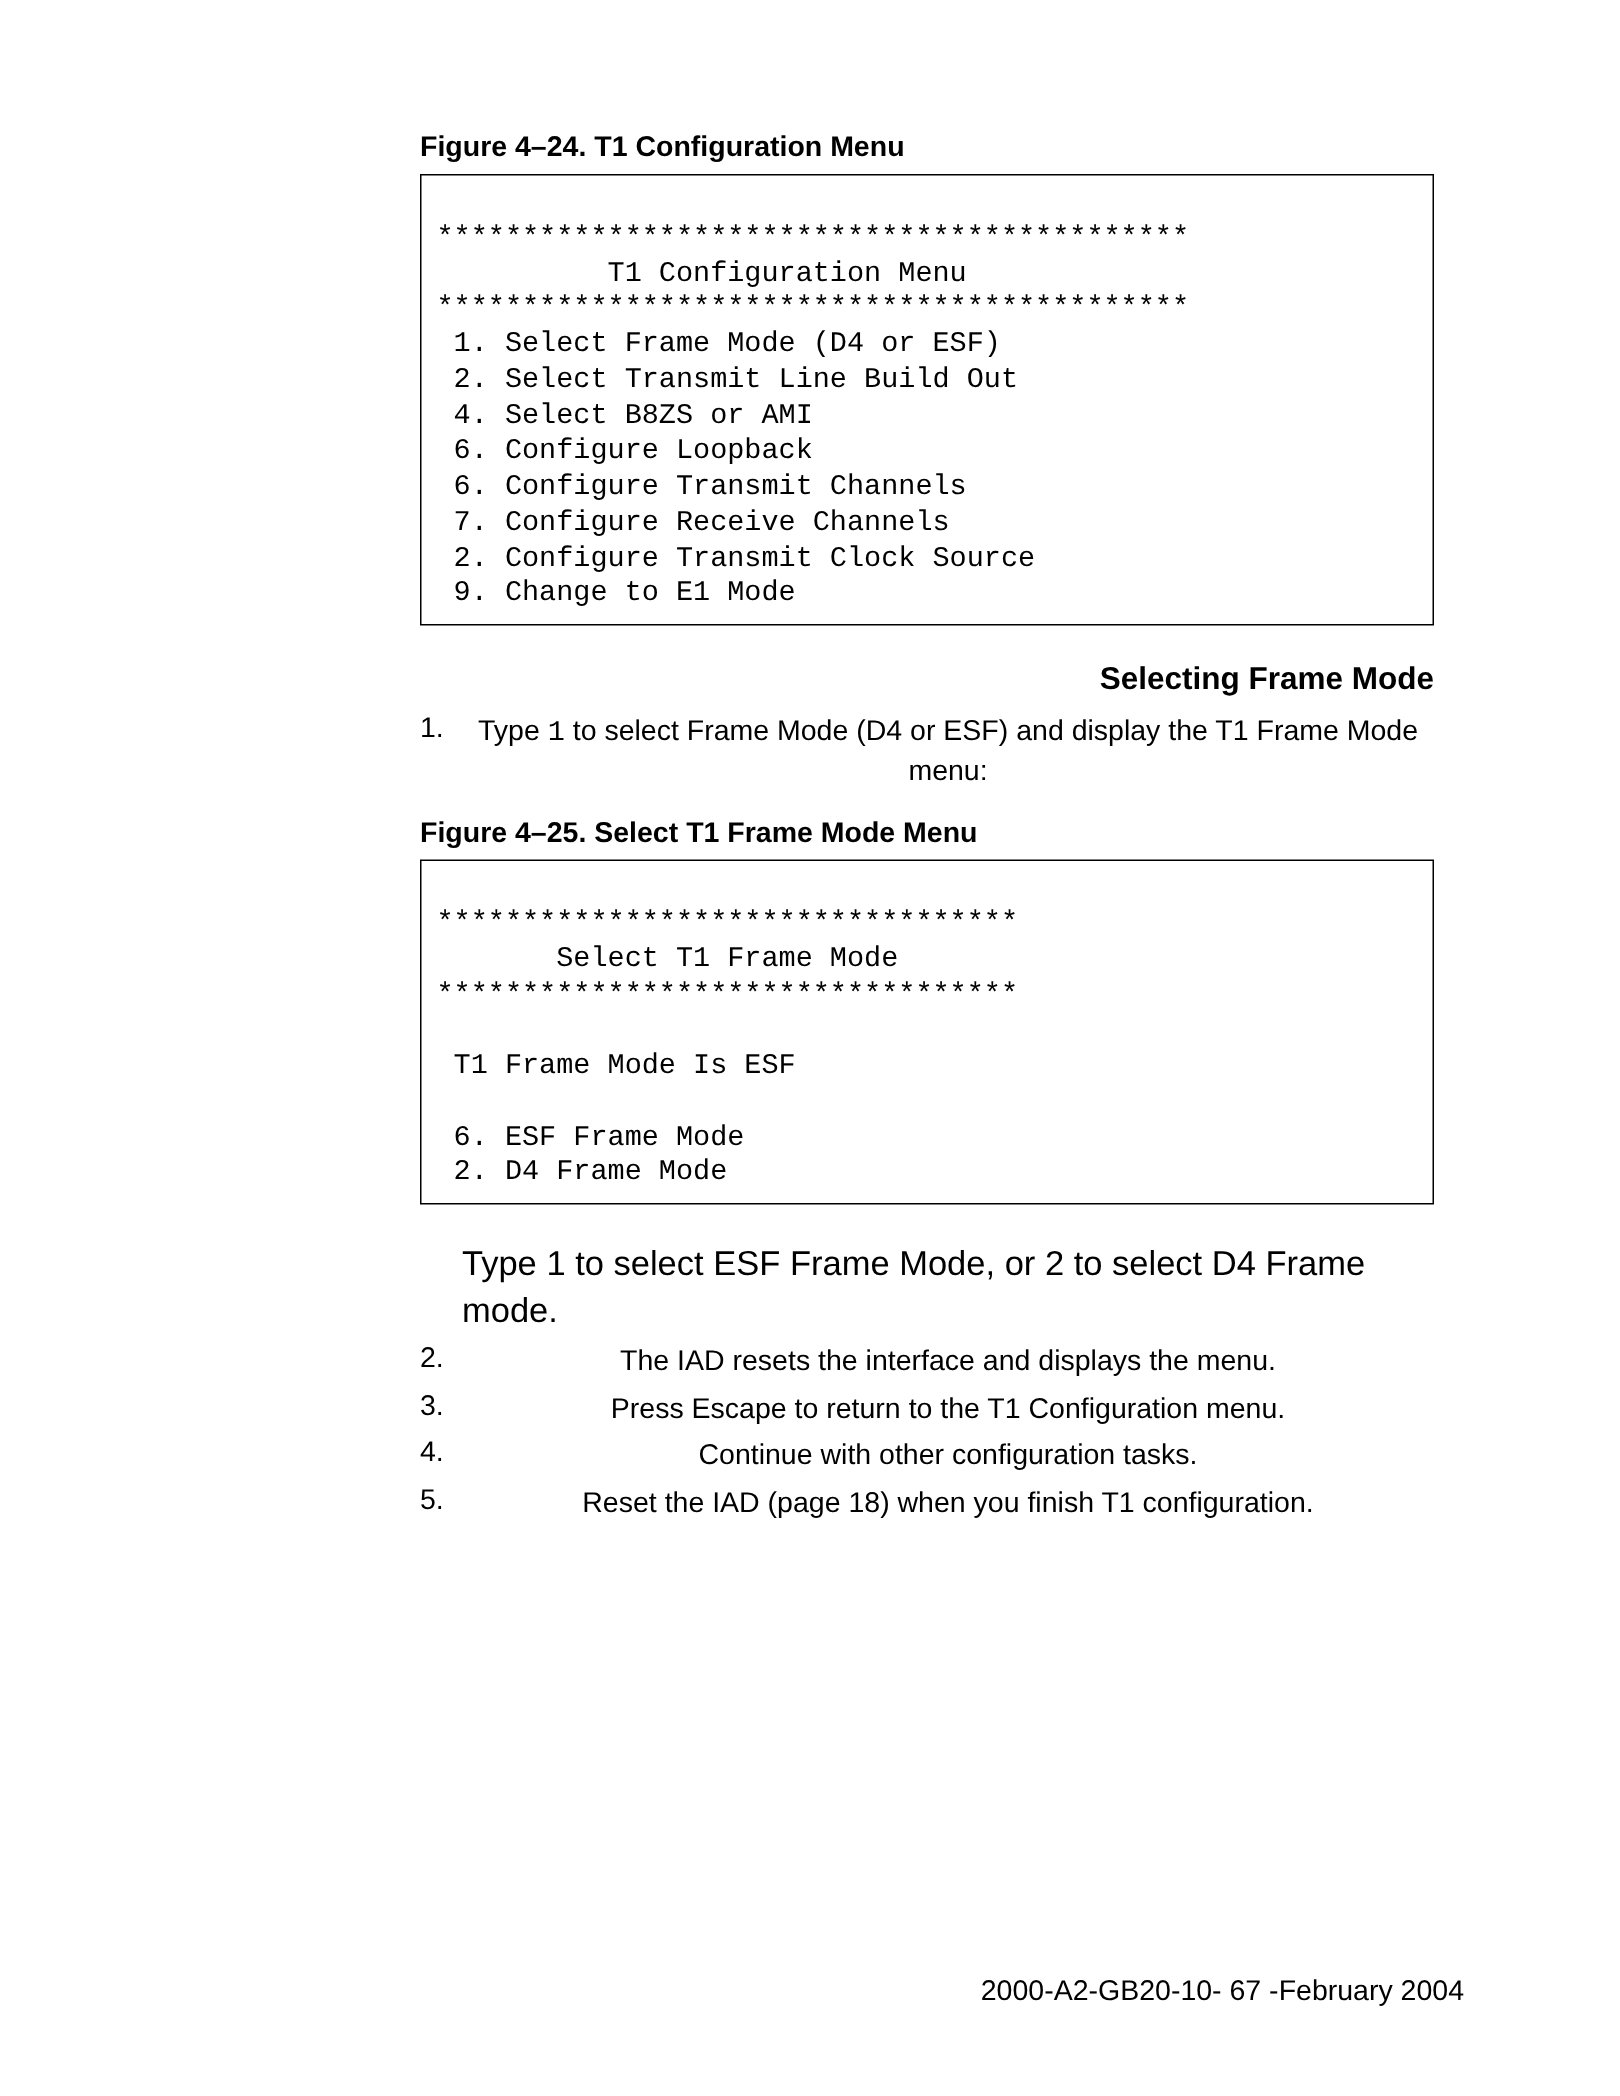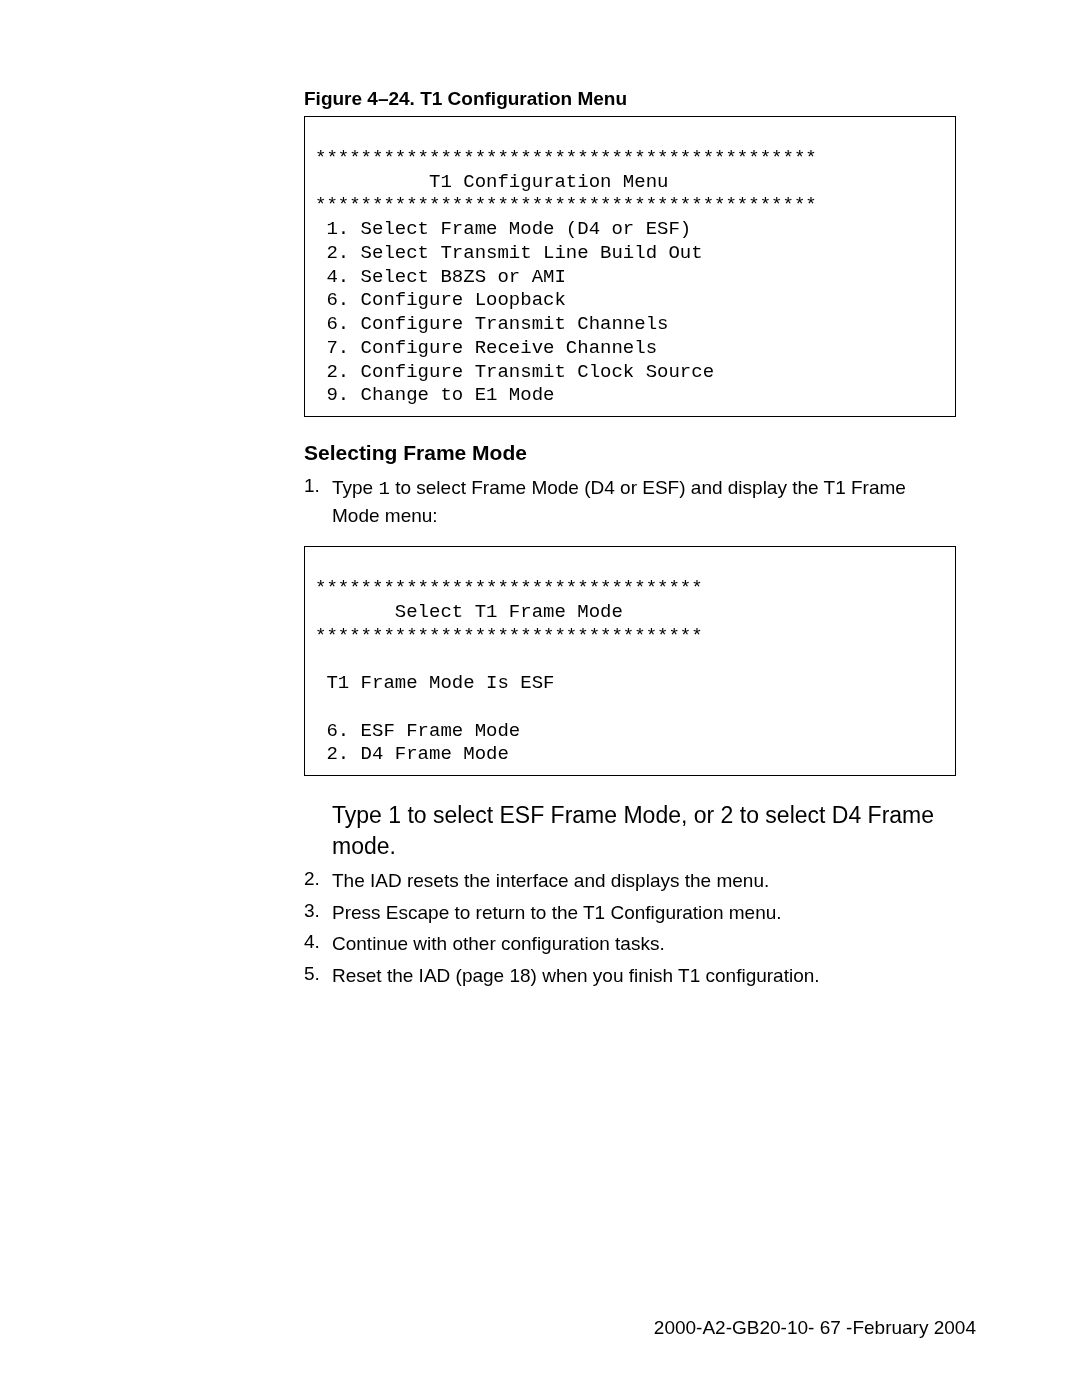--- a/index.html
+++ b/index.html
@@ -7,21 +7,20 @@
     padding: 0;
     background: #fff;
     font-family: Arial, Helvetica, sans-serif;
     color: #000;
     width: 1080px;
     height: 1397px;
     position: relative;
   }
   .page {
     padding: 88px 104px 0 104px;
-    margin-left: 24px;
   }
   .content {
     margin-left: 176px;
     margin-right: 20px;
   }
   .fig-caption {
     font-weight: bold;
     font-size: 19px;
     margin: 0 0 6px 0;
   }
@@ -31,33 +30,35 @@
     font-family: "Courier New", Courier, monospace;
     font-size: 19px;
     line-height: 1.25;
     white-space: pre;
     margin-bottom: 24px;
   }
   .section-heading {
     font-weight: bold;
     font-size: 21px;
     margin: 0 0 10px 0;
+    text-align: right;
   }
   .step-line {
     font-size: 19px;
     margin: 0 0 6px 0;
     display: flex;
   }
   .step-num {
     width: 28px;
     flex-shrink: 0;
   }
   .step-text {
     flex: 1;
     line-height: 1.35;
+    text-align: center;
   }
   .mono {
     font-family: "Courier New", Courier, monospace;
   }
   .indent-text {
     font-size: 23px;
     margin: 0 0 6px 28px;
     line-height: 1.35;
   }
   .footer {
@@ -92,20 +93,21 @@
 
     <div class="section-heading">Selecting Frame Mode</div>
 
     <div class="step-line">
       <span class="step-num">1.</span>
       <span class="step-text"><span>Type </span><span class="mono">1</span><span> to select Frame Mode (D4 or ESF) and display the T1 Frame Mode menu:</span></span>
     </div>
 
     <div style="height:12px"></div>
 
+    <div class="fig-caption">Figure 4–25.  Select T1 Frame Mode Menu</div>
     <div class="terminal">
 <span>**********************************</span>
 <span>       Select T1 Frame Mode</span>
 <span>**********************************</span>
 <span></span>
 <span> T1 Frame Mode Is ESF</span>
 <span></span>
 <span> 6. ESF Frame Mode</span>
 <span> 2. D4 Frame Mode</span></div>
 

